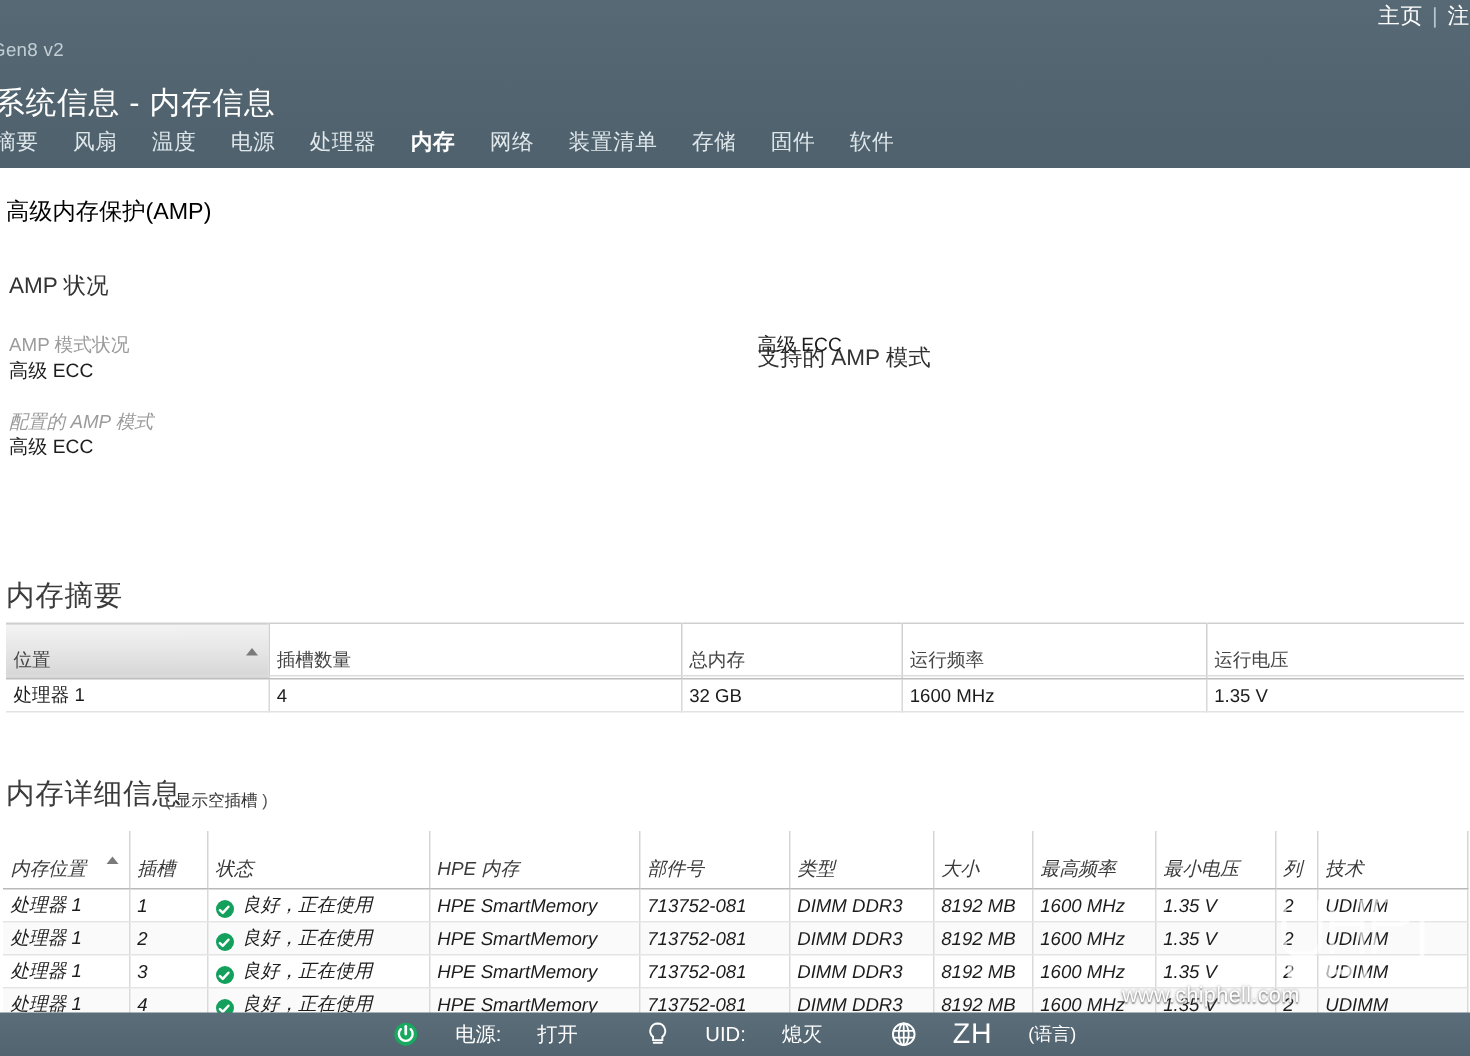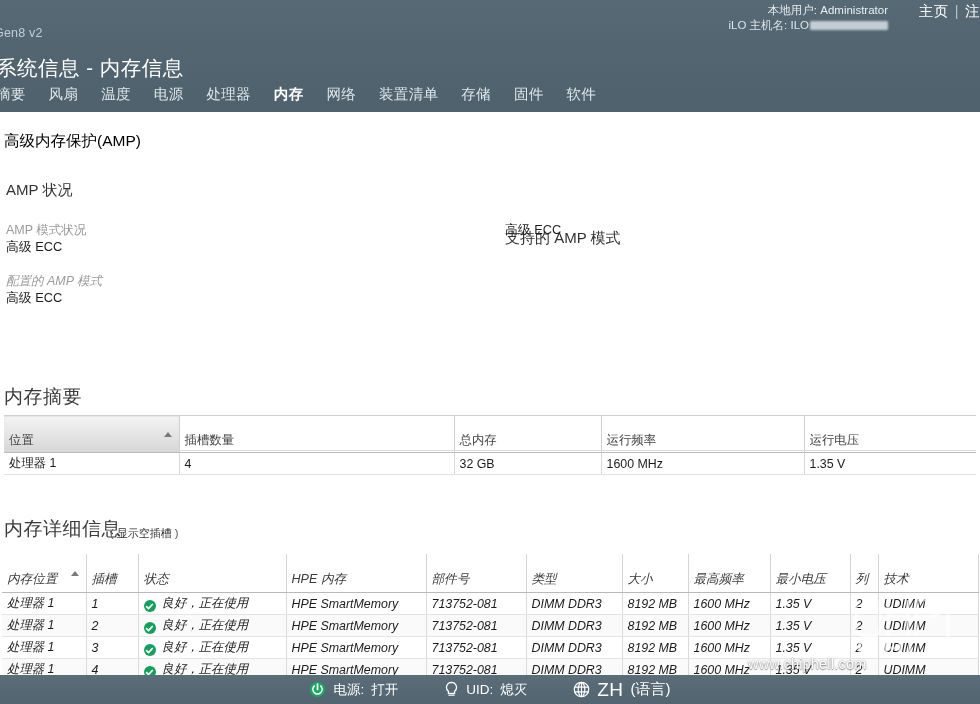--- a/index.html
+++ b/index.html
@@ -260,40 +260,30 @@
     left: 0; bottom: 0;
     width: 980px; height: 29px;
     background: #556975;
     background: linear-gradient(180deg,#5a6d79 0%, #51646f 100%);
     display: flex;
     align-items: center;
     justify-content: center;
     gap: 46px;
     color: #ffffff;
   }
-  .sb-item { display: flex; align-items: center; gap: 7px; font-size: 13.5px; white-space: nowrap; }
+  .sb-item { display: flex; align-items: center; gap: 24px; font-size: 13.5px; white-space: nowrap; }
   .sb-item .glyph { display: inline-flex; align-items: center; }
   .lang-code { font-size: 19px; letter-spacing: .5px; }
-  .lang-word { font-size: 15px; }
+  .lang-word { font-size: 12px; }
 </style>
 </head>
 <body>
 
 <div class="top-band">
 
-  <div class="user-block">
-    <div class="row1">
-      <span>本地用户:</span>
-      <span>Administrator</span>
-    </div>
-    <div class="row2">
-      <span>iLO 主机名:</span>
-      <span>ILO</span><span class="redacted"></span>
-    </div>
-  </div>
 
   <div class="corner-links">
     <a href="#">主页</a><span class="sep">|</span><a href="#">注</a>
   </div>
 
   <div class="model-name">Gen8 v2</div>
   <div class="page-title">系统信息 - 内存信息</div>
 
   <div class="tabs">
       <div class="tab"><span>摘要</span></div>

